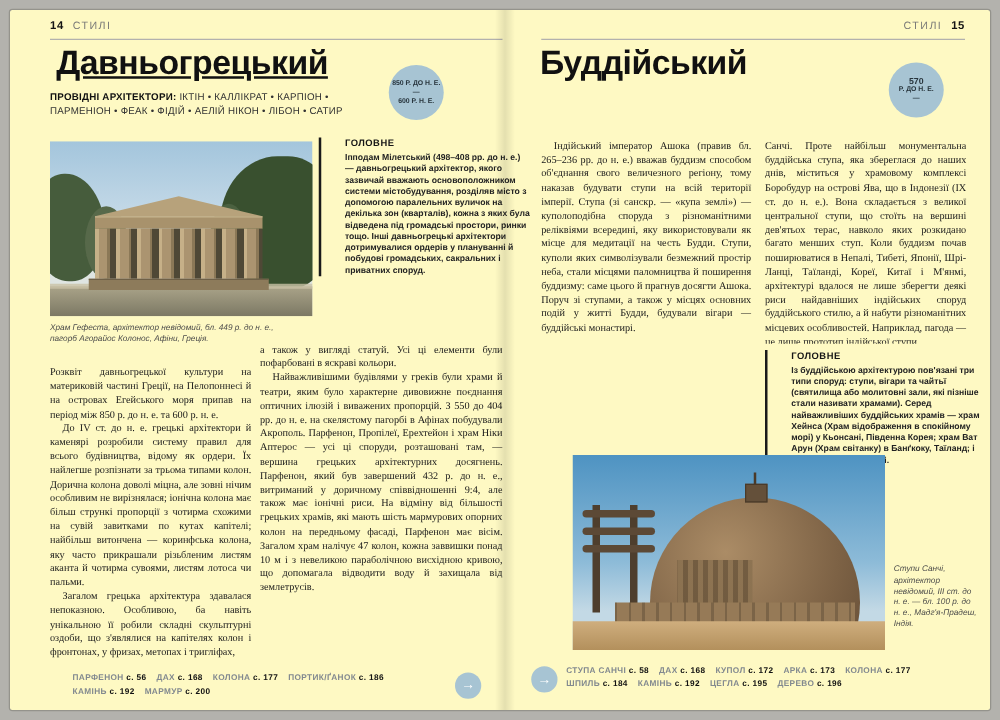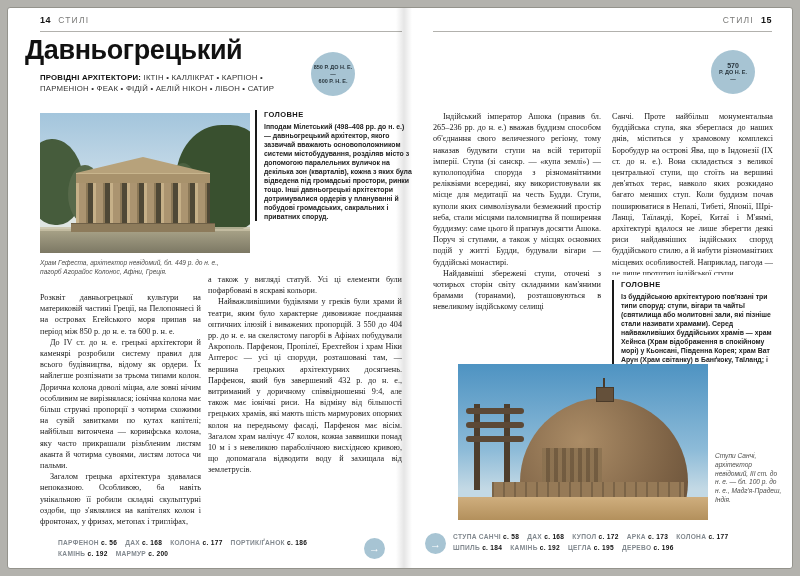--- a/index.html
+++ b/index.html
@@ -4,21 +4,21 @@
 <style>
   html,body { margin:0; padding:0; }
   .stage {
     position:relative; width:800px; height:576px;
     background:#b3b2ad;
     font-family:"Liberation Sans", sans-serif;
     color:#161616;
   }
   .spread {
     position:absolute; left:7px; top:7px; width:784px; height:560px;
-    background:#ffffff; border:1px solid #94938c; border-radius:3px;
+    background:#fef9c3; border:1px solid #94938c; border-radius:3px;
     overflow:hidden;
   }
   .gutter {
     position:absolute; left:388px; top:0; width:16px; height:100%;
     background:linear-gradient(90deg, rgba(0,0,0,0) 0%, rgba(0,0,0,0.10) 50%, rgba(0,0,0,0) 100%);
   }
   
   .ph { position:absolute; top:7px; font-size:8.5px; letter-spacing:1.2px; color:#7a7a78; white-space:nowrap; }
   .ph b { color:#141414; font-size:9px; letter-spacing:0.5px; }
   .rule { position:absolute; top:23px; height:1px; background:#b2b1ad; }
@@ -34,21 +34,21 @@
   .arch b { color:#111; }
   
   .bodycol {
     position:absolute; font-family:"Liberation Serif", serif;
     font-size:8.2px; line-height:11.2px; text-align:justify; color:#191919;
     overflow:hidden;
   }
   .bodycol p { margin:0; }
   .bodycol p.ind { text-indent:10px; }
   
-  .sidebar { position:absolute; border-left:2px solid #1a1a1a; padding-left:7px; }
+  .sidebar { position:absolute; border-left:2px solid #1a1a1a; padding-left:19px; }
   .sidebar h4 { margin:0 0 3px 0; font-size:7.5px; letter-spacing:0.4px; }
   .sidebar div { font-size:6.9px; line-height:9px; font-weight:bold; color:#222; }
   
   .caption { position:absolute; font-style:italic; font-size:6.6px; line-height:8.8px; color:#4d4d4b; }
   
   .footer { position:absolute; display:flex; align-items:center; }
   .fitems { display:flex; flex-wrap:wrap; column-gap:8px; row-gap:1px; align-items:center; }
   .fitem { white-space:nowrap; font-size:6.6px; font-weight:bold; letter-spacing:0.3px; line-height:10px; }
   .flabel { color:#82898f; }
   .fpage { color:#111; }
@@ -91,21 +91,21 @@
 <body>
 
 <div class="stage">
   <div class="spread">
 
     <div class="ph" style="left:32px;">
       <b>14</b>&nbsp;&nbsp;<span>СТИЛІ</span>
     </div>
     <div class="rule" style="left:32px; width:362px;"></div>
 
-    <div class="title" style="left:17px;">Давньогрецький</div>
+    <div class="title" style="left:37px;text-decoration:underline;">Давньогрецький</div>
 
     <div class="badge" style="left:303px; top:44px;">
       <span>850 Р. ДО Н. Е.</span>
       <span>—</span>
       <span>600 Р. Н. Е.</span>
     </div>
 
     <div class="arch" style="left:32px; top:64px; width:274px;">
       <b>ПРОВІДНІ АРХІТЕКТОРИ:</b>
       <span>ІКТІН • КАЛЛІКРАТ • КАРПІОН • ПАРМЕНІОН • ФЕАК • ФІДІЙ • АЕЛІЙ НІКОН • ЛІБОН • САТИР</span>
@@ -154,31 +154,31 @@
         <span class="fitem"><span class="flabel">МАРМУР</span> <span class="fpage">с. 200</span></span>
       </div>
       <div class="arrow" style="margin-left:6px;">→</div>
     </div>
 
     <div class="ph" style="right:20px; ">
       <span>СТИЛІ</span>&nbsp;&nbsp;<b>15</b>
     </div>
     <div class="rule" style="left:425px; width:339px;"></div>
 
+    <div class="title" style="left:424px;">Буддійський</div>
 
     <div class="badge" style="left:703px; top:42px;">
       <span class="big">570</span>
       <span>Р. ДО Н. Е.</span>
       <span>—</span>
     </div>
 
 
     <div class="bodycol" style="left:425px; top:103px; width:168px; height:254px;">
       <p class="ind">Індійський імператор Ашока (правив бл. 265–236 рр. до н. е.) вважав буддизм способом об'єднання свого величезного регіону, тому наказав будувати ступи на всій території імперії. Ступа (зі санскр. — «купа землі») — куполоподібна споруда з різноманітними реліквіями всередині, яку використовували як місце для медитації на честь Будди. Ступи, куполи яких символізували безмежний простір неба, стали місцями паломництва й поширення буддизму: саме цього й прагнув досягти Ашока. Поруч зі ступами, а також у місцях основних подій у житті Будди, будували вігари — буддійські монастирі.</p>
-      <p class="ind">Найдавніші збережені ступи, оточені з чотирьох сторін світу складними кам'яними брамами (торанами), розташовуються в невеликому індійському селищі</p>
     </div>
 
     <div class="bodycol" style="left:604px; top:103px; width:161px; height:164px;">
       <p>Санчі. Проте найбільш монументальна буддійська ступа, яка збереглася до наших днів, міститься у храмовому комплексі Боробудур на острові Ява, що в Індонезії (IX ст. до н. е.). Вона складається з великої центральної ступи, що стоїть на вершині дев'ятьох терас, навколо яких розкидано багато менших ступ. Коли буддизм почав поширюватися в Непалі, Тибеті, Японії, Шрі-Ланці, Таїланді, Кореї, Китаї і М'янмі, архітектурі вдалося не лише зберегти деякі риси найдавніших індійських споруд буддійського стилю, а й набути різноманітних місцевих особливостей. Наприклад, пагода — це лише прототип індійської ступи.</p>
     </div>
 
     <div class="sidebar" style="left:604px; top:272px; width:156px;">
       <h4>ГОЛОВНЕ</h4>
       <div>Із буддійською архітектурою пов'язані три типи споруд: ступи, вігари та чайтьї (святилища або молитовні зали, які пізніше стали називати храмами). Серед найважливіших буддійських храмів — храм Хейнса (Храм відображення в спокійному морі) у Кьонсані, Південна Корея; храм Ват Арун (Храм світанку) в Банґкоку, Таїланд; і храм Джоканґ у Тибеті.</div>
     </div>

